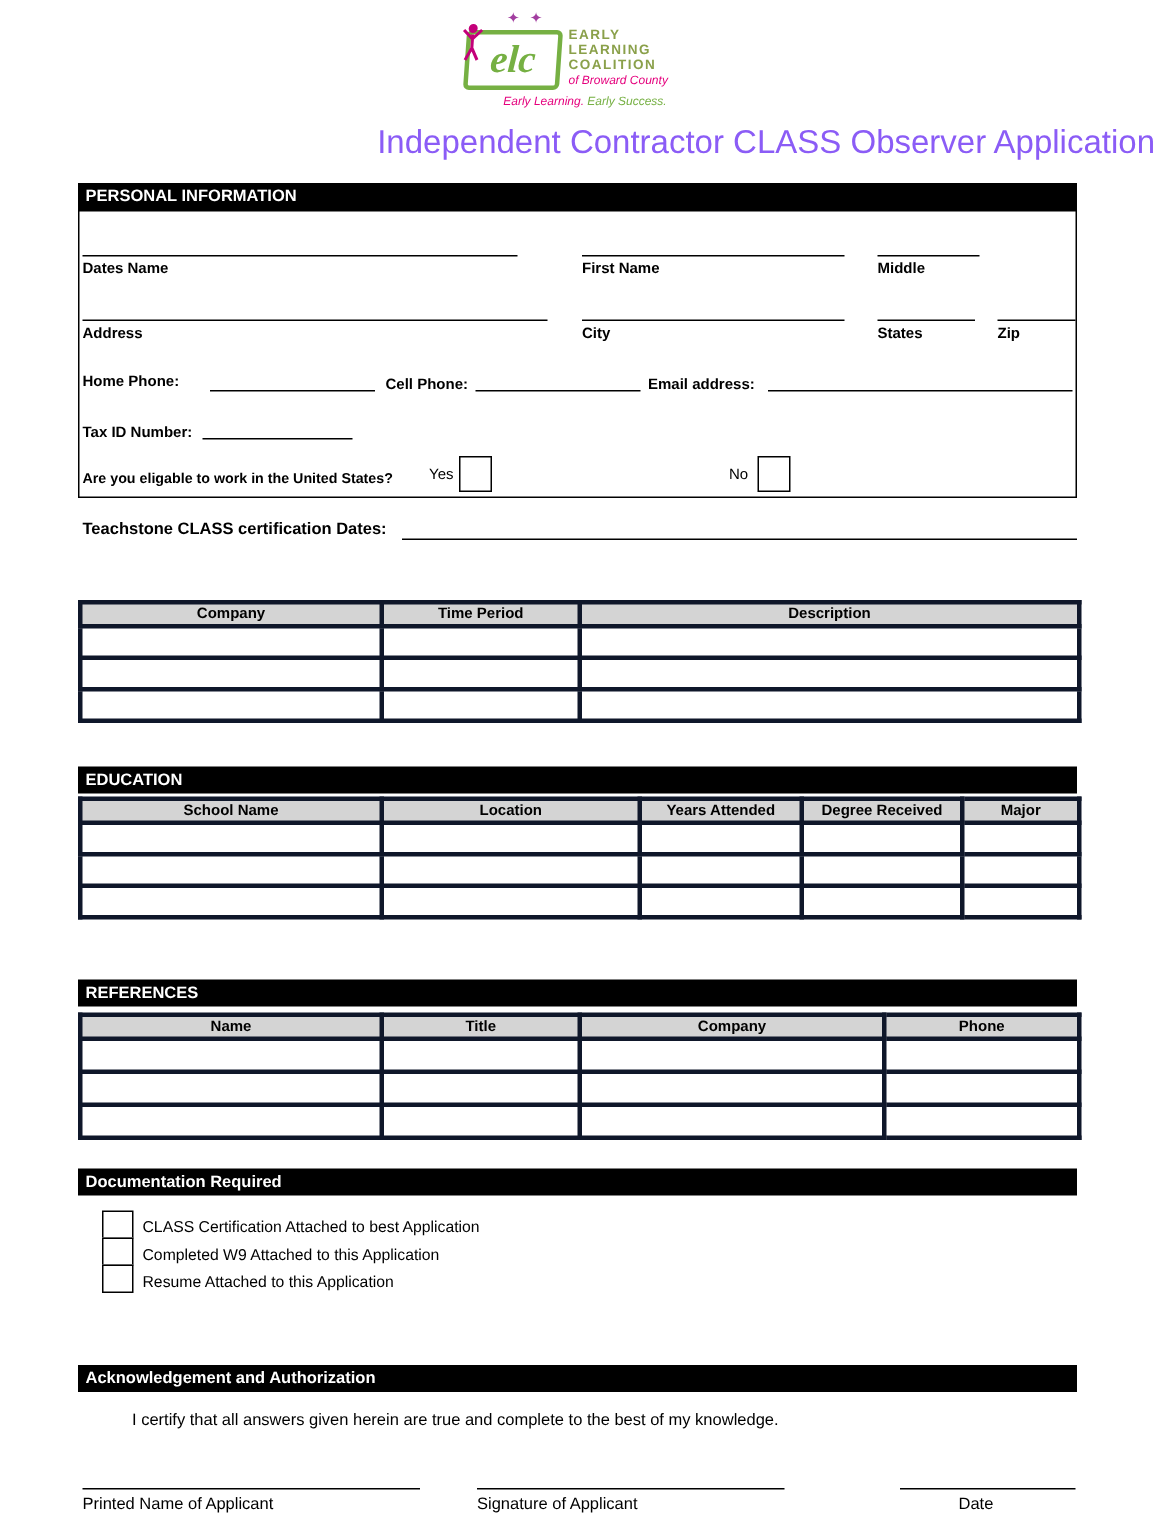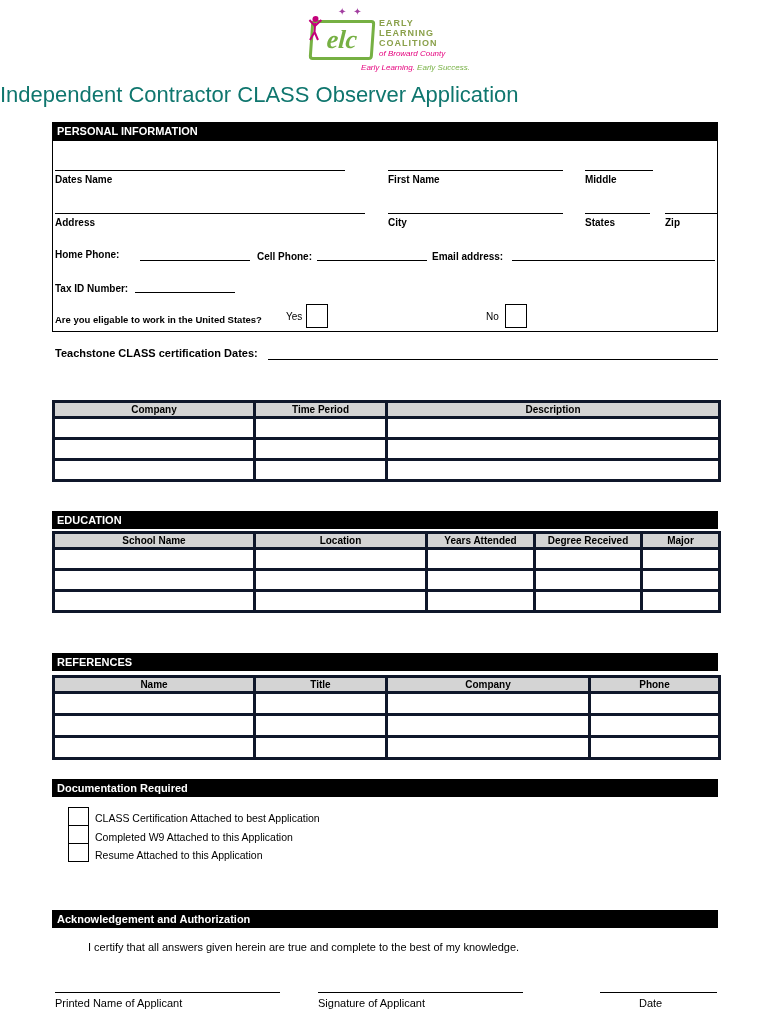--- a/index.html
+++ b/index.html
@@ -22,28 +22,28 @@
     transform:skew(-4deg);
   }
   .logo-elc {
     font-family:"Liberation Serif", serif; font-style:italic; font-weight:bold;
     font-size:26px; color:#76b043; line-height:1;
   }
   .logo-figure { position:absolute; left:-6px; top:-8px; }
   .logo-textblock { margin:10px 0 0 5px; }
   .logo-l1 { font-size:9px; font-weight:bold; letter-spacing:1px; color:#8aa04a; line-height:10px; }
   .logo-l2 { font-size:8px; font-style:italic; color:#e5007d; line-height:10px; margin-top:1px; }
-  .logo-tagline { margin-top:3px; text-align:right; font-size:8px; font-style:italic; }
+  .logo-tagline { margin-top:3px; text-align:center; font-size:8px; font-style:italic; }
   .tag-pink { color:#e5007d; }
   .tag-green { color:#76b043; }
 
   
   .title {
     position:absolute; left:0; top:82px; width:770px;
-    text-align:left; font-size:22px; color:#0f766e;
+    text-align:right; font-size:22px; color:#8b5cf6;
   }
 
   
   .bar {
     position:absolute; left:52px; width:666px; height:18px;
     background:#000; color:#fff; font-weight:bold; font-size:11px;
     line-height:18px; padding-left:5px;
   }
 
   

